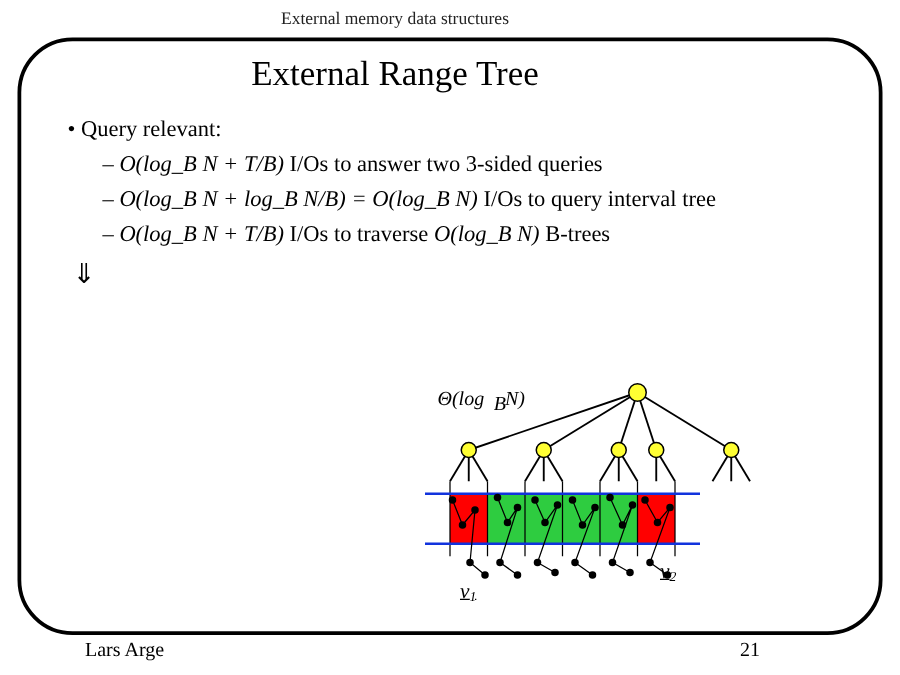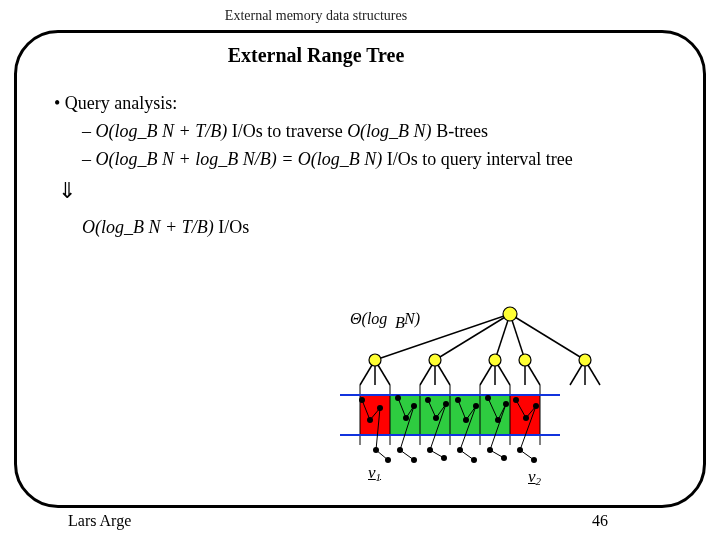--- a/index.html
+++ b/index.html
@@ -1,20 +1,20 @@
 <!DOCTYPE html>
 <html><head>
 <meta charset="utf-8">
 <style>
   * { box-sizing: border-box; margin: 0; padding: 0; }
   html, body { width: 720px; height: 540px; font-family: "Times New Roman", serif; background: #fff; }
   .slide { position: relative; width: 632px; height: 540px; }
   .course-title { position: absolute; top: 8px; left: 0; right: 0; text-align: center; font-size: 14px; color: #222; }
   .frame { position: absolute; top: 30px; left: 14px; width: 692px; height: 478px; border: 3px solid #000; border-radius: 44px; background: #fff; }
-  .title { position: absolute; top: 44px; left: 0; right: 0; text-align: center; font-size: 20px; font-weight: bold; }
+  .title { position: absolute; top: 44px; left: 0; right: 0; text-align: center; font-size: 28px; font-weight: normal; }
   .content { position: absolute; top: 90px; left: 54px; right: 30px; font-size: 18px; line-height: 1.55; }
   .content ul { list-style: none; }
   .content .top::before { content: "• "; }
   .content .sub { list-style: none; margin-left: 28px; }
   .content .sub li::before { content: "–  "; }
   .math { font-family: "Times New Roman", serif; font-style: italic; }
   .downarrow { margin-left: 4px; font-size: 22px; }
   .final-line { margin-left: 28px; margin-top: 6px; }
   .figure { position: absolute; left: 280px; top: 300px; width: 360px; height: 185px; }
   .label-v1, .label-v2 { font-style: italic; font-size: 17px; text-decoration: underline; }
@@ -26,39 +26,39 @@
 </head>
 <body>
 
 <div class="slide">
   <div class="course-title">External memory data structures</div>
   <div class="frame"></div>
   <div class="title">External Range Tree</div>
 
   <div class="content">
     <ul>
-      <li class="top">Query analysis:</li>
+      <li class="top">Query relevant:</li>
       <ul class="sub">
+        <li>
+          <span class="math">O(log_B N + T/B)</span>
+          <span> I/Os to answer two 3-sided queries</span>
+        </li>
+        <li>
+          <span class="math">O(log_B N + log_B N/B) = O(log_B N)</span>
+          <span> I/Os to query interval tree</span>
+        </li>
         <li>
           <span class="math">O(log_B N + T/B)</span>
           <span> I/Os to traverse </span>
           <span class="math">O(log_B N)</span>
           <span> B-trees</span>
         </li>
-        <li>
-          <span class="math">O(log_B N + log_B N/B) = O(log_B N)</span>
-          <span> I/Os to query interval tree</span>
-        </li>
       </ul>
     </ul>
     <div class="downarrow">⇓</div>
-    <div class="final-line">
-      <span class="math">O(log_B N + T/B)</span>
-      <span> I/Os</span>
-    </div>
   </div>
 
   <div class="figure">
     <svg width="360" height="185">
 
       <rect x="80" y="95" width="30" height="40" fill="#ff0000"></rect>
       <rect x="110" y="95" width="120" height="40" fill="#2ecc40"></rect>
       <rect x="230" y="95" width="30" height="40" fill="#ff0000"></rect>
 
       <g stroke="#000" stroke-width="1">
@@ -147,20 +147,20 @@
         <polyline points="236,100 246,118 256,106 240,150 254,160"></polyline>
       </g>
 
       <text x="70" y="24" class="label-theta">Θ(log</text>
       <text x="115" y="28" class="label-theta" font-size="11">B</text>
       <text x="124" y="24" class="label-theta"> N)</text>
     </svg>
     <div style="position:absolute; left:88px; top:163px;" class="label-v1">
       <span>v</span><sub>1</sub>
     </div>
-    <div style="position:absolute; left:248px; top:167px;" class="label-v2">
+    <div style="position:absolute; left:248px; top:147px;" class="label-v2">
       <span>v</span><sub>2</sub>
     </div>
   </div>
 
   <div class="footer-left">Lars Arge</div>
-  <div class="footer-right">46</div>
+  <div class="footer-right">21</div>
 </div>
 
 </body></html>

